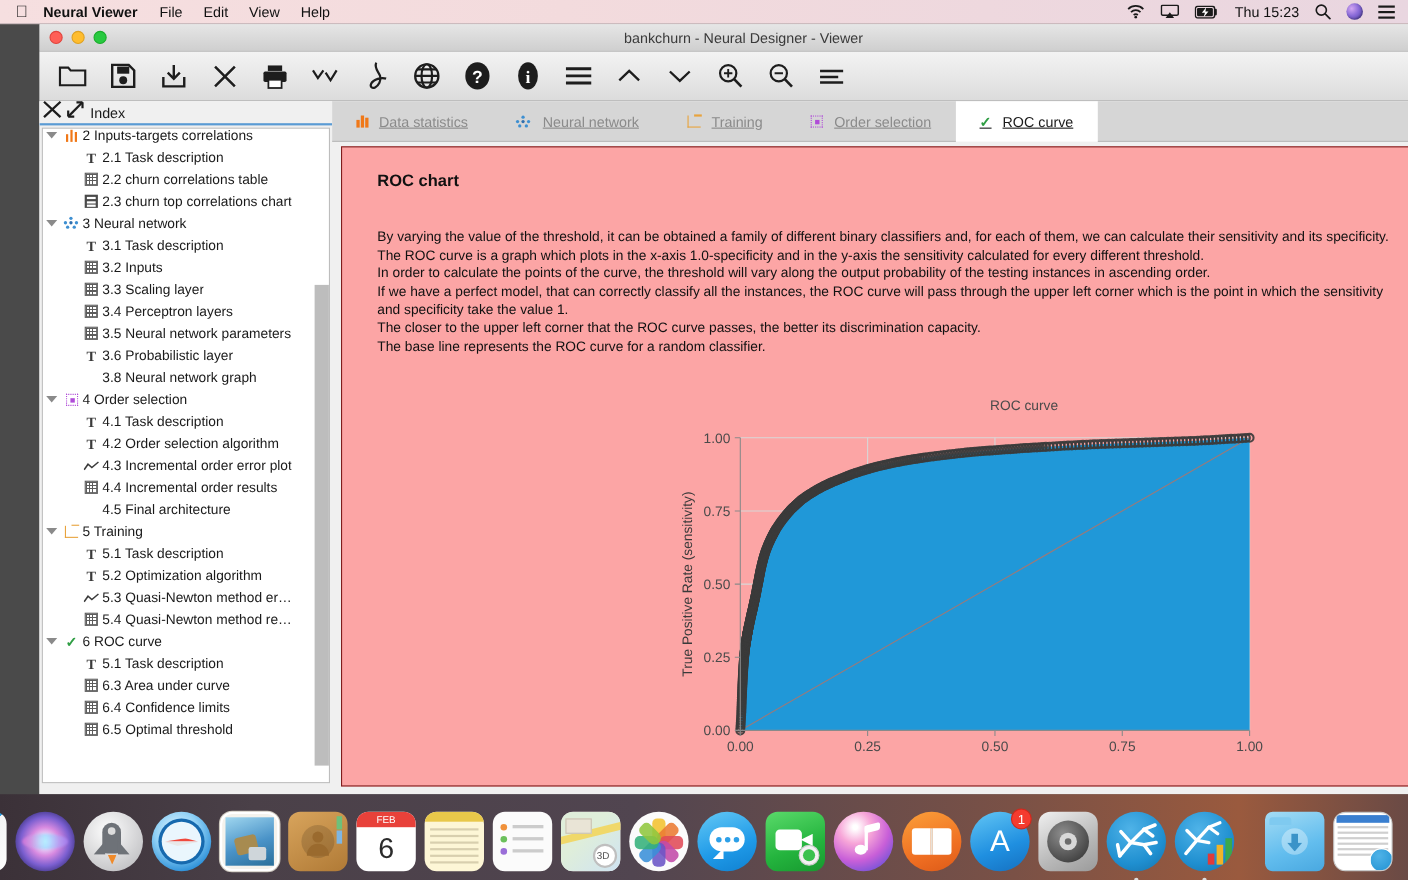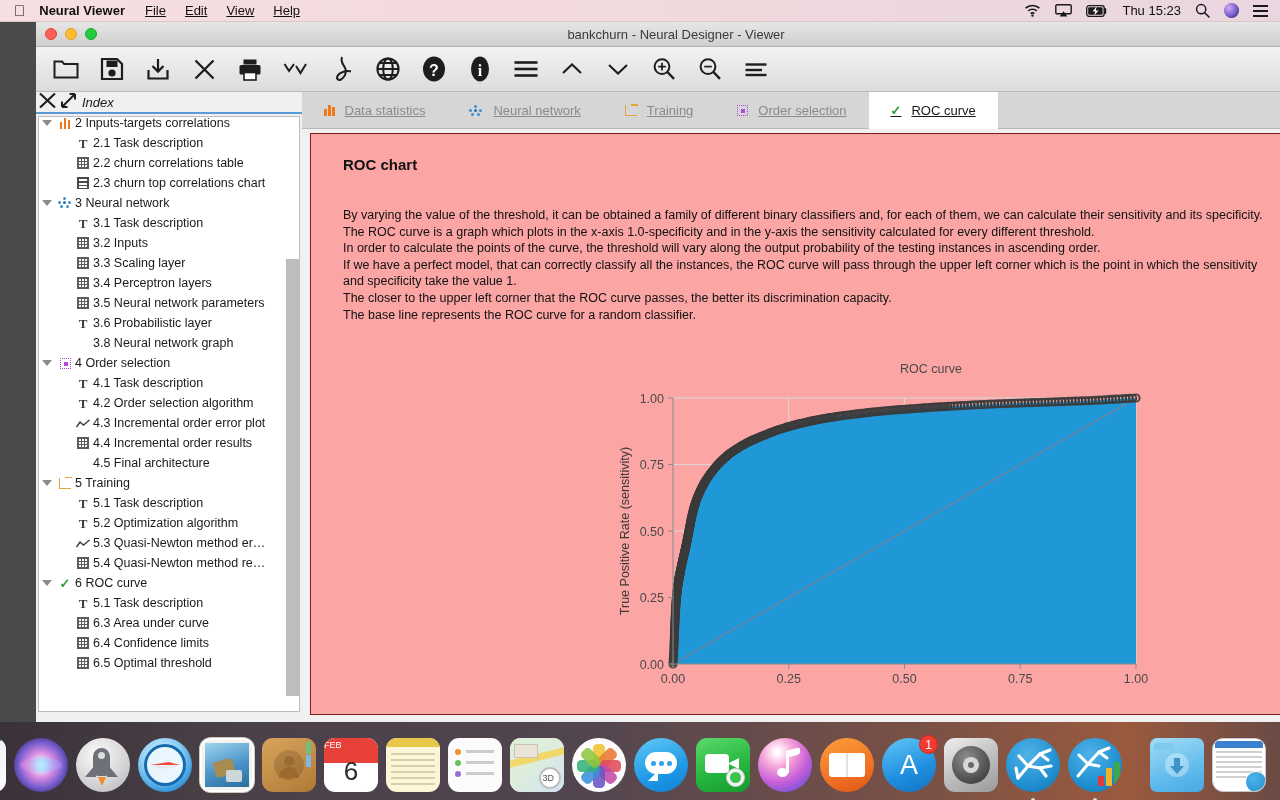--- a/index.html
+++ b/index.html
@@ -12,21 +12,21 @@
 
   
   .menubar {
     position: absolute; top: 0; left: 0; width: 1280px; height: 22px;
     background: linear-gradient(to right, #f6dfe0 0%, #f3dbdd 40%, #eed8de 70%, #e9d6e0 100%);
     display: flex; align-items: center; font-size: 13px; color: #111;
     border-bottom: 1px solid #d9c6c9;
   }
   .menubar .apple { margin: 0 14px 0 14px; font-size: 15px; line-height: 1; }
   .menubar .mtitle { font-weight: bold; margin-right: 20px; }
-  .menubar .mitem { margin-right: 19px; text-decoration: underline; }
+  .menubar .mitem { margin-right: 19px; }
   .menubar .right { margin-left: auto; display: flex; align-items: center; gap: 14px; padding-right: 12px; }
   .menubar .right .ic { display: inline-flex; align-items: center; }
   .clockTxt { font-size: 13px; }
 
   .siri {
     width: 15px; height: 15px; border-radius: 50%;
     background: radial-gradient(circle at 32% 32%, #d2a6f2 0%, #8a6bd8 45%, #4d3fa8 100%);
     box-shadow: inset -1px -1px 2px rgba(0,0,0,.3);
   }
   .lines3 { display: flex; flex-direction: column; gap: 3px; }
@@ -69,21 +69,21 @@
 
   
   .bodyrow { display: flex; height: 630px; width: 100%; background: #f0f0f0; }
 
   
   .sidebar { width: 266px; background: #f0f0f0; position: relative; }
   .idx-head {
     height: 22px; display: flex; align-items: center; gap: 2px;
     padding-left: 2px; border-bottom: 2px solid #5a9bd4; background: #f0f0f0;
   }
-  .idx-head .lbl { font-size: 13px; color: #1a1a1a; margin-left: 2px; font-style: italic; }
+  .idx-head .lbl { font-size: 13px; color: #1a1a1a; margin-left: 2px; }
   .tree {
     position: absolute; top: 24px; left: 2px; width: 262px; height: 596px;
     background: #fff; border: 1px solid #bdbdbd; overflow: hidden;
   }
   .tnode {
     display: flex; align-items: center; height: 20px;
     font-size: 12.5px; color: #1a1a1a; white-space: nowrap;
   }
   .tw { width: 16px; display: flex; justify-content: center; flex: 0 0 16px; }
   .arrow { width: 0; height: 0; border-left: 5px solid transparent; border-right: 5px solid transparent; border-top: 6px solid #8a8a8a; }
@@ -1161,21 +1161,21 @@
           <div class="sq" style="background:linear-gradient(150deg,#d8a45c,#b07a36);">
             <div style="position:absolute;right:5px;top:4px;width:5px;height:12px;background:#6ec07a"></div>
             <div style="position:absolute;right:5px;top:17px;width:5px;height:12px;background:#7fb6e2"></div>
             <div style="position:absolute;left:12px;top:12px;width:30px;height:30px;border-radius:50%;background:rgba(0,0,0,.14)"></div>
             <div style="position:absolute;left:22px;top:18px;width:10px;height:10px;border-radius:50%;background:#9a6a2e"></div>
             <div style="position:absolute;left:17px;top:29px;width:20px;height:11px;border-radius:10px 10px 0 0;background:#9a6a2e"></div>
           </div>
         </div>
         <div class="dockitem">
           <div class="sq" style="background:#fff;">
-            <div style="position:absolute;left:0;top:0;right:0;height:25px;background:#e8413a;color:#fff;font-size:9px;text-align:left;line-height:14px;font-family:Liberation Sans,sans-serif">FEB</div>
+            <div style="position:absolute;left:0;top:0;right:0;height:14px;background:#e8413a;color:#fff;font-size:9px;text-align:center;line-height:14px;font-family:Liberation Sans,sans-serif">FEB</div>
             <div style="position:absolute;left:0;top:14px;right:0;bottom:0;color:#2b2b2b;font-size:26px;text-align:center;line-height:38px;font-family:Liberation Sans,sans-serif">6</div>
           </div>
         </div>
         <div class="dockitem">
           <div class="sq" style="background:#fdf6d6;">
             <div style="position:absolute;left:0;top:0;right:0;height:9px;background:#e8c84a"></div>
             <div style="position:absolute;left:5px;top:15px;right:5px;height:1.6px;background:#d8cfae;box-shadow:0 6px 0 #d8cfae,0 12px 0 #d8cfae,0 18px 0 #d8cfae,0 24px 0 #d8cfae,0 30px 0 #d8cfae"></div>
           </div>
         </div>
         <div class="dockitem">

